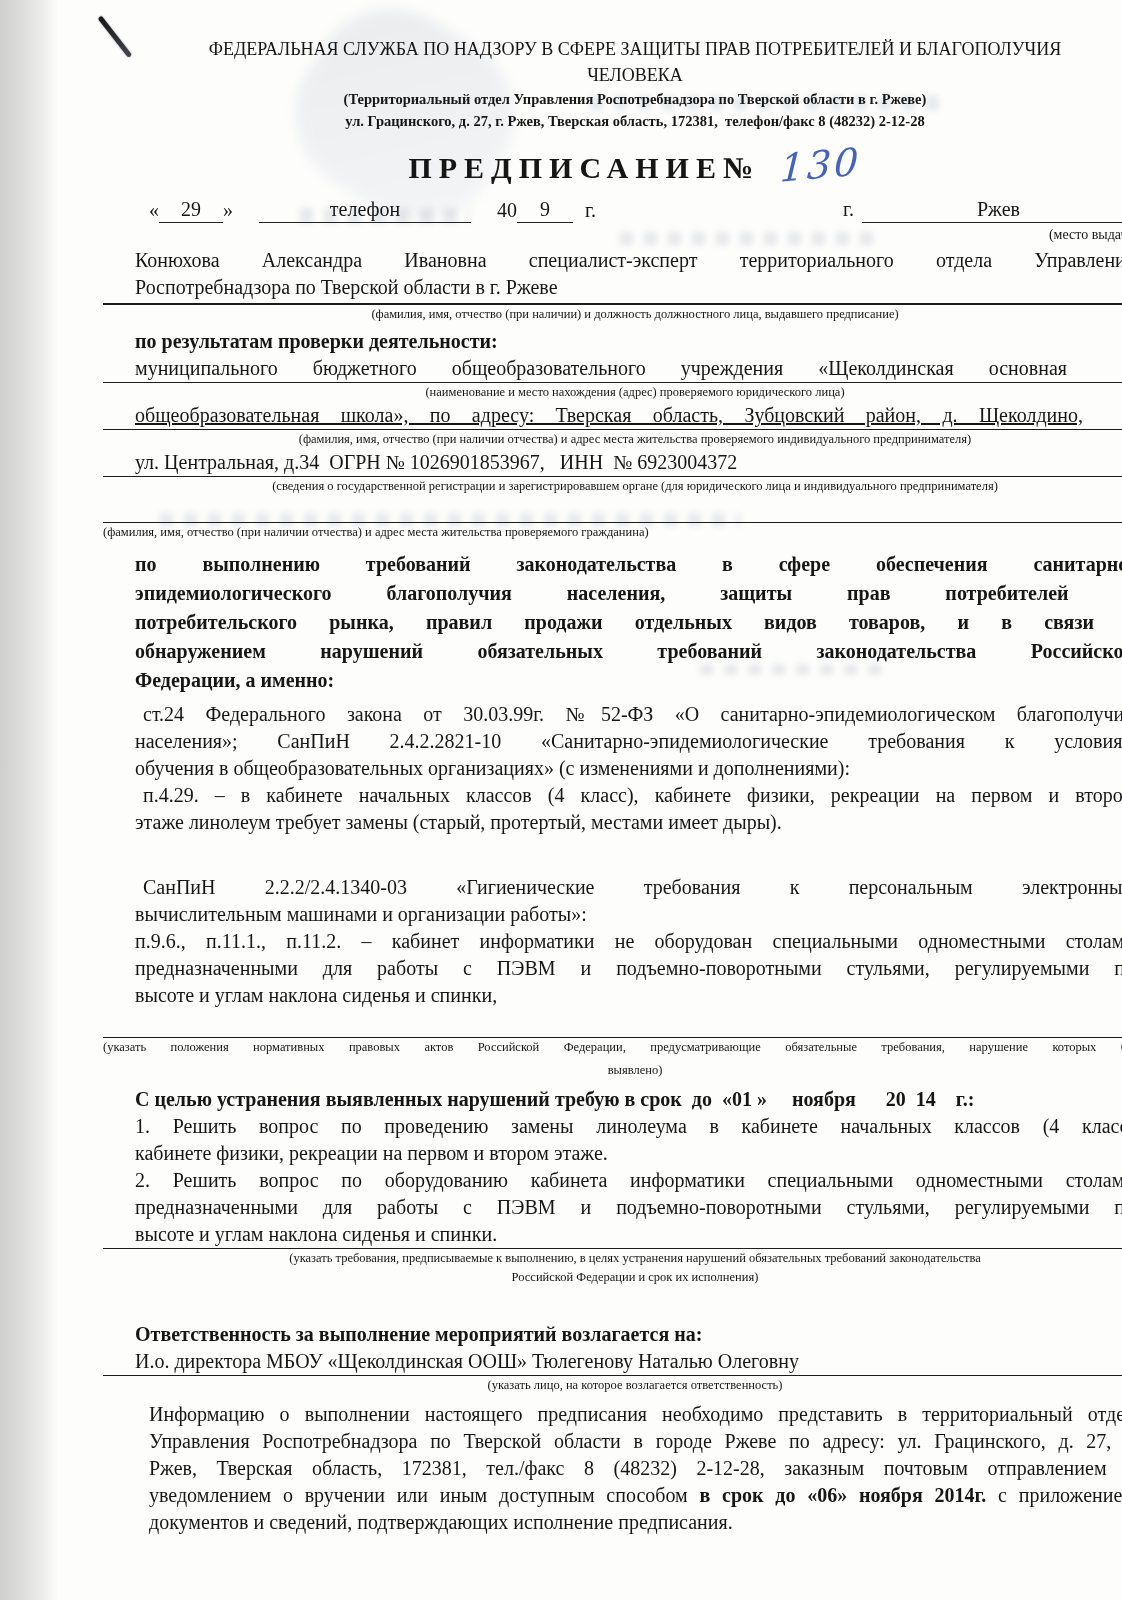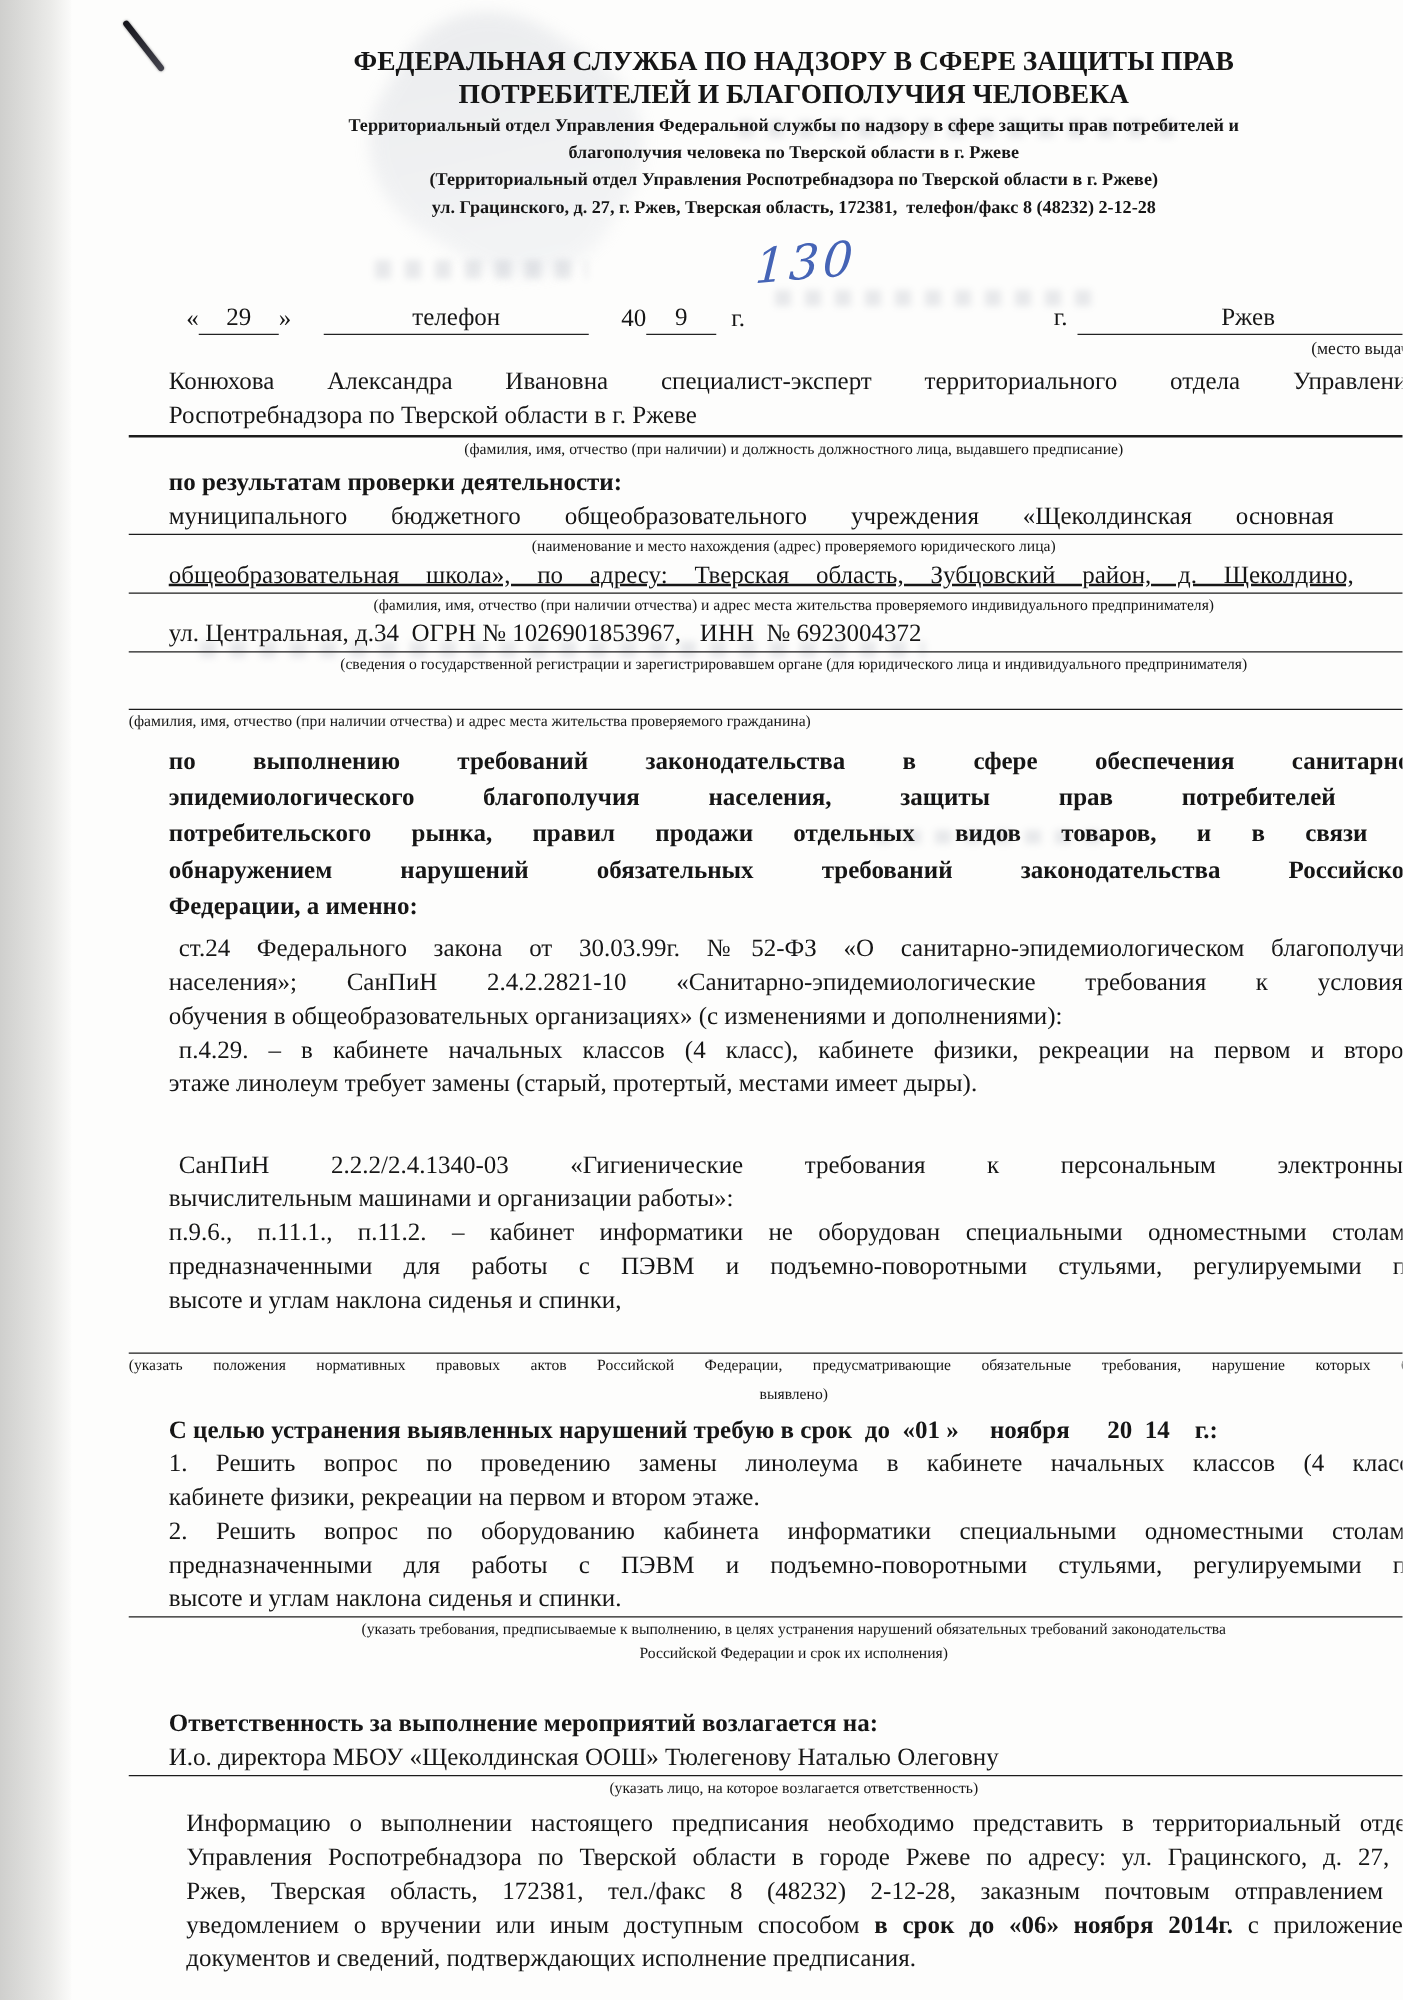--- a/index.html
+++ b/index.html
@@ -34,21 +34,21 @@
 
   .doc{position:absolute;left:135px;top:36px;width:1000px;}
 
   .line{font-size:20px;line-height:27px;}
   .b{font-weight:bold;}
   .j{text-align:justify;text-align-last:justify;}
   .pre{white-space:pre;}
   .ind8{padding-left:8px;}
   .center{text-align:center;}
 
-  .hdr1{font-size:22px;font-weight:bold;line-height:26px;text-align:center;width:870px;margin:0 auto;}
+  .hdr1{font-size:18px;font-weight:normal;line-height:26px;text-align:center;width:870px;margin:0 auto;}
   .hdr2{font-size:14.5px;font-weight:bold;line-height:21px;text-align:center;width:770px;margin:3px auto 0;}
   .hdr3,.hdr4{font-size:14.5px;font-weight:bold;line-height:21px;text-align:center;margin-top:1px;}
 
   .title-row{display:flex;justify-content:center;align-items:flex-start;margin-top:16px;height:46px;}
   .title-text{font-size:30px;font-weight:bold;letter-spacing:7px;line-height:40px;}
   .hand-number{
     color:#4564b6;font-size:38px;line-height:38px;font-style:italic;
     font-family:"DejaVu Serif",serif;letter-spacing:3px;
     transform:rotate(-5deg) skewX(-8deg);margin-left:20px;margin-top:-2px;
   }
@@ -84,25 +84,25 @@
 <div class="ghost swoosh" style="left:300px;top:20px;width:210px;height:190px;transform:rotate(32deg);"></div>
 <div class="ghost" style="left:590px;top:96px;width:360px;height:14px;"></div>
 <div class="ghost" style="left:300px;top:208px;width:170px;height:15px;"></div>
 <div class="ghost" style="left:620px;top:232px;width:260px;height:13px;"></div>
 <div class="ghost" style="left:160px;top:513px;width:580px;height:13px;"></div>
 <div class="ghost" style="left:700px;top:664px;width:190px;height:11px;"></div>
 
 <div class="doc">
 
   <div class="hdr1">ФЕДЕРАЛЬНАЯ СЛУЖБА ПО НАДЗОРУ В СФЕРЕ ЗАЩИТЫ ПРАВ ПОТРЕБИТЕЛЕЙ И БЛАГОПОЛУЧИЯ ЧЕЛОВЕКА</div>
-  <div class="hdr2">Территориальный отдел Управления Федеральной службы по надзору в сфере защиты прав потребителей и благополучия человека по Тверской области в г. Ржеве</div>
   <div class="hdr3">(Территориальный отдел Управления Роспотребнадзора по Тверской области в г. Ржеве)</div>
   <div class="hdr4 pre">ул. Грацинского, д. 27, г. Ржев, Тверская область, 172381,  телефон/факс 8 (48232) 2-12-28</div>
 
   <div class="title-row">
+    <span class="title-text">ПРЕДПИСАНИЕ№</span>
     <span class="hand-number">130</span>
   </div>
 
   <div class="date-row">
     <span>«</span>
     <span class="slot day">29</span>
     <span>»</span>
     <span class="slot month">телефон</span>
     <span class="gap20">40</span>
     <span class="slot yy">9</span>

